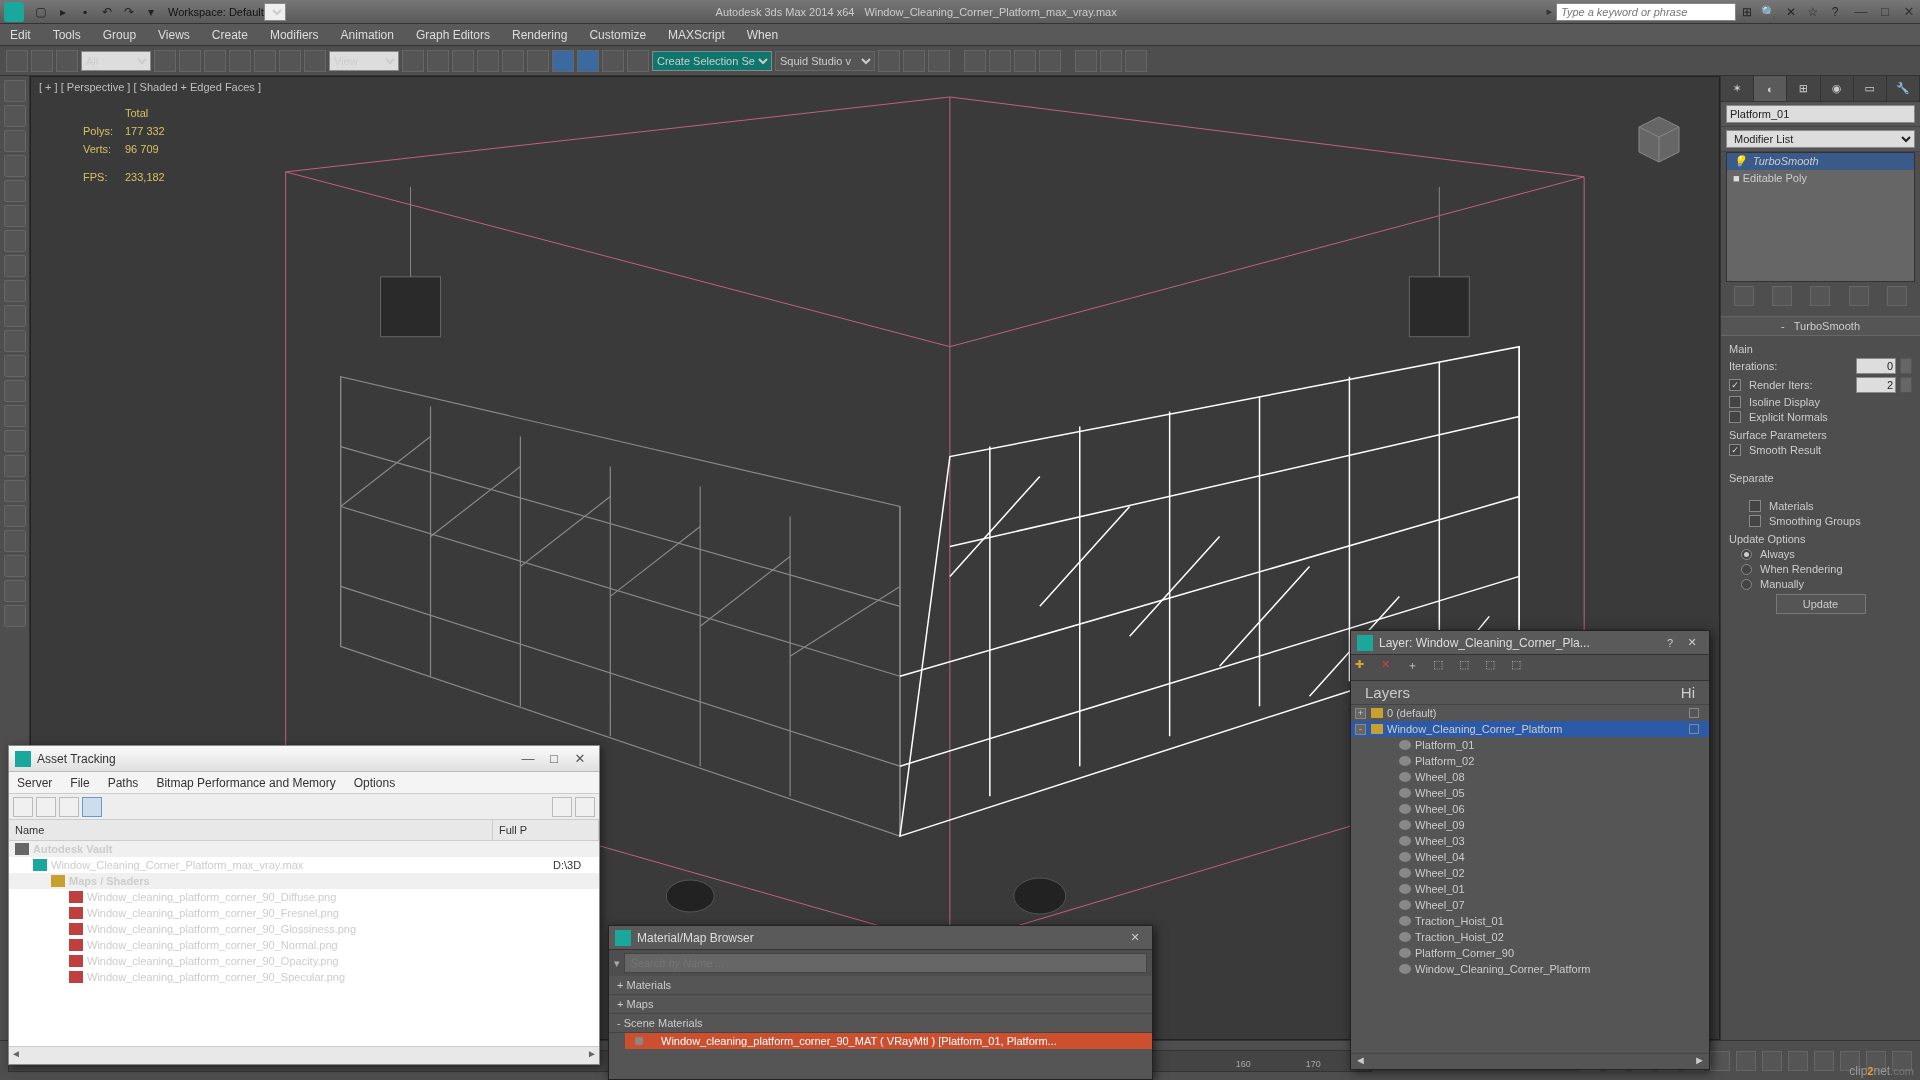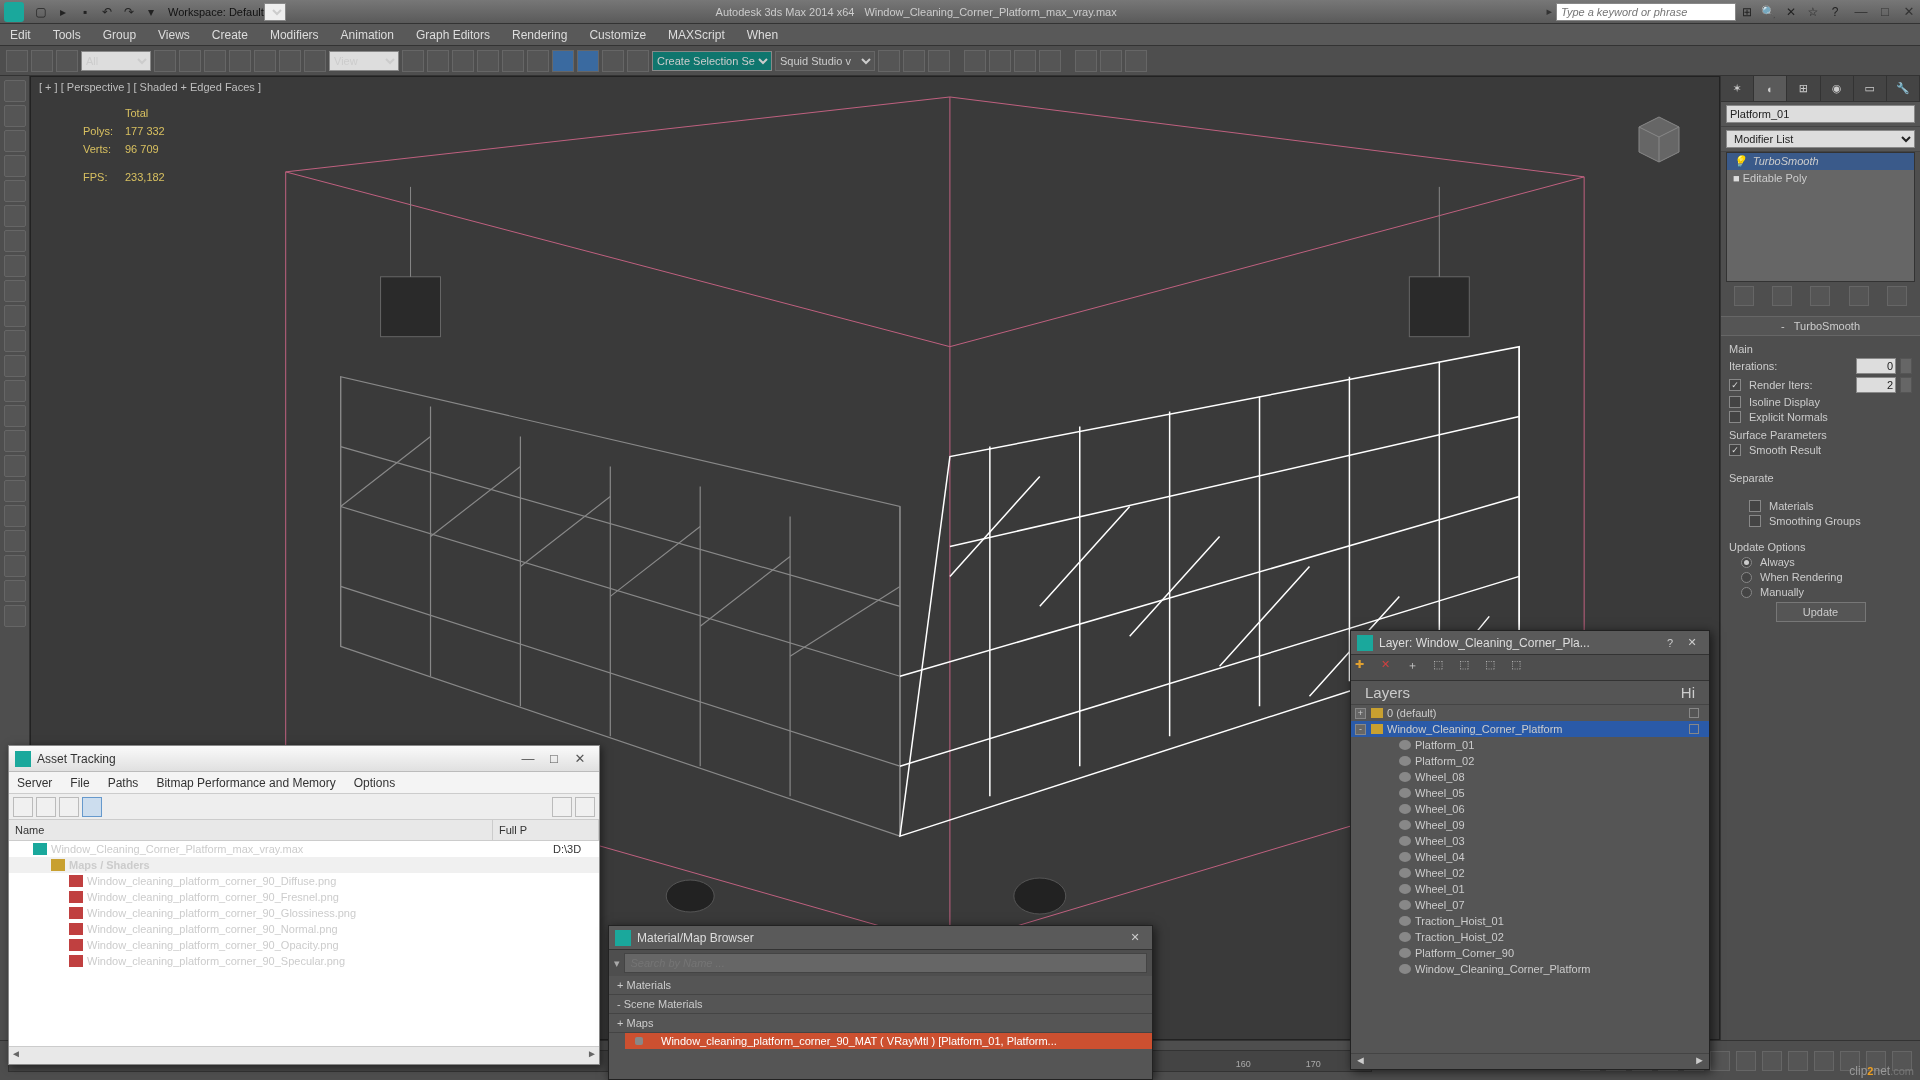--- a/index.html
+++ b/index.html
@@ -356,21 +356,21 @@
       </div>
     <div style="margin:16px 0">Separate</div>
     <div class="prow" style="padding-left:20px">
         <span class="chk"></span>
         <label>Materials</label>
       </div>
     <div class="prow" style="padding-left:20px">
         <span class="chk"></span>
         <label>Smoothing Groups</label>
       </div>
-    <div style="margin:14px 0 2px">Update Options</div>
+    <div style="margin:6px 0 2px">Update Options</div>
     <div class="prow" style="padding-left:12px">
         <span class="rad on"></span>
         <label>Always</label>
       </div>
     <div class="prow" style="padding-left:12px">
         <span class="rad"></span>
         <label>When Rendering</label>
       </div>
     <div class="prow" style="padding-left:12px">
         <span class="rad"></span>
@@ -430,20 +430,26 @@
     <div class="tb active"></div>
     <div style="flex:1"></div>
     <div class="tb"></div>
     <div class="tb"></div>
   </div>
   <div class="fw-head">
     <div class="col" style="width:484px">Name</div>
     <div class="col" style="flex:1">Full P</div>
   </div>
   <div class="fw-body" id="asset-rows">
+      <div class="row bold">
+        <span class="ind" style="width:0px"></span>
+        <span class="fic" style="background:#666"></span>
+        <span style="flex:1">Autodesk Vault</span>
+        <span style="width:40px;color:#333"></span>
+      </div>
       <div class="row">
         <span class="ind" style="width:18px"></span>
         <span class="fic" style="background:#1aa89c"></span>
         <span style="flex:1">Window_Cleaning_Corner_Platform_max_vray.max</span>
         <span style="width:40px;color:#333">D:\3D</span>
       </div>
       <div class="row bold">
         <span class="ind" style="width:36px"></span>
         <span class="fic" style="background:#c8a030"></span>
         <span style="flex:1">Maps / Shaders</span>
@@ -493,22 +499,22 @@
   <div class="dw-title">
     <div class="ic"></div>
     <div class="txt">Material/Map Browser</div>
     <div class="wbtn">✕</div>
   </div>
   <div style="padding:3px 5px;display:flex;align-items:center;gap:4px">
     <span style="color:#aaa">▾</span>
     <input class="dw-search" placeholder="Search by Name ..." style="">
   </div>
   <div class="dw-section">+ Materials</div>
+  <div class="dw-section">+ Maps</div>
   <div class="dw-section">-  Scene Materials</div>
-  <div class="dw-section">+ Maps</div>
   <div class="dw-list">
     <div class="li sel">Window_cleaning_platform_corner_90_MAT ( VRayMtl ) [Platform_01, Platform...</div>
   </div>
 </div>
 
 <div class="darkwin" style="left:1350px; top:630px; width:360px; height:440px">
   <div class="dw-title">
     <div class="ic"></div>
     <div class="txt">Layer: Window_Cleaning_Corner_Pla...</div>
     <div class="wbtn">?</div>

